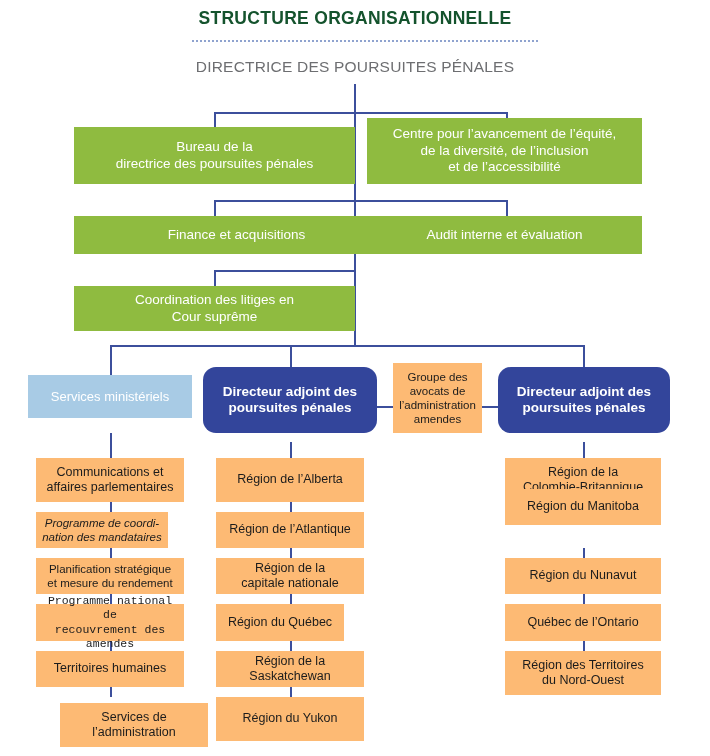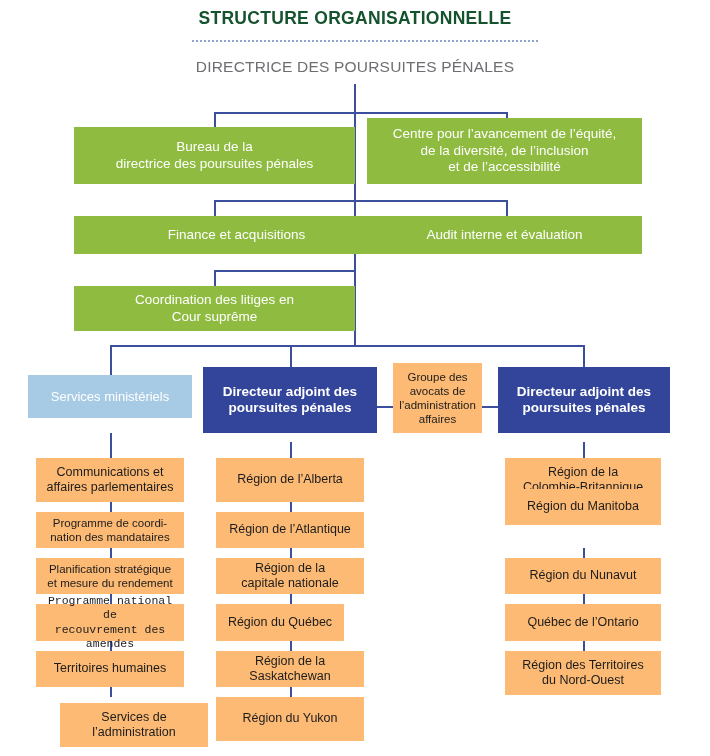--- a/index.html
+++ b/index.html
@@ -81,20 +81,21 @@
     font-size: 12.5px;
   }
   .green-light.small {
     font-size: 11.5px;
   }
   .blue-dark {
     background: #33459b;
     color: #ffffff;
     font-size: 13.5px;
     font-weight: bold;
+    border-radius: 13px;
   }
   .blue-light {
     background: #a8cbe5;
     color: #ffffff;
     font-size: 13px;
   }
   .box span { display: block; }
 </style>
 </head>
 <body>
@@ -191,38 +192,38 @@
       <span>Directeur adjoint des</span>
       <span>poursuites pénales</span>
     </div>
   </div>
 
   <div class="box green-light small" style="left:393px; top:363px; width:89px; height:70px;">
     <div>
       <span>Groupe des</span>
       <span>avocats de</span>
       <span>l’administration</span>
-      <span>affaires</span>
+      <span>amendes</span>
     </div>
   </div>
 
   <div class="box blue-dark" style="left:498px; top:367px; width:172px; height:66px;">
     <div>
       <span>Directeur adjoint des</span>
       <span>poursuites pénales</span>
     </div>
   </div>
 
   <div class="box green-light" style="left:36px; top:458px; width:148px; height:44px;">
     <div>
       <span>Communications et</span>
       <span>affaires parlementaires</span>
     </div>
   </div>
-  <div class="box green-light small" style="left:36px; top:512px; width:148px; height:36px;">
+  <div class="box green-light small" style="left:36px; top:512px; width:132px; height:36px;font-style:italic;">
     <div>
       <span>Programme de coordi-</span>
       <span>nation des mandataires</span>
     </div>
   </div>
   <div class="box green-light small" style="left:36px; top:558px; width:148px; height:36px;">
     <div>
       <span>Planification stratégique</span>
       <span>et mesure du rendement</span>
     </div>

